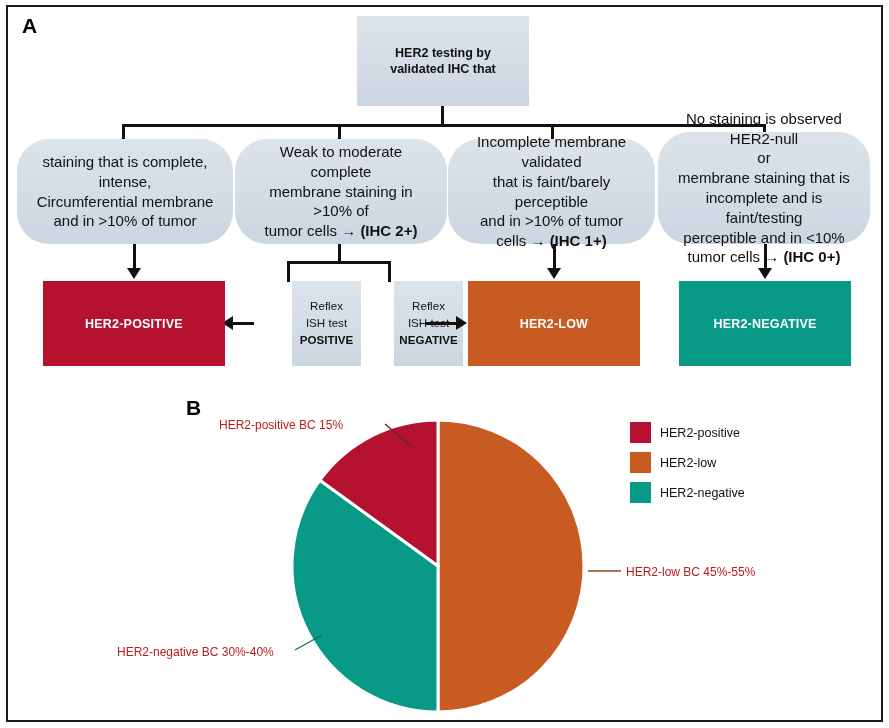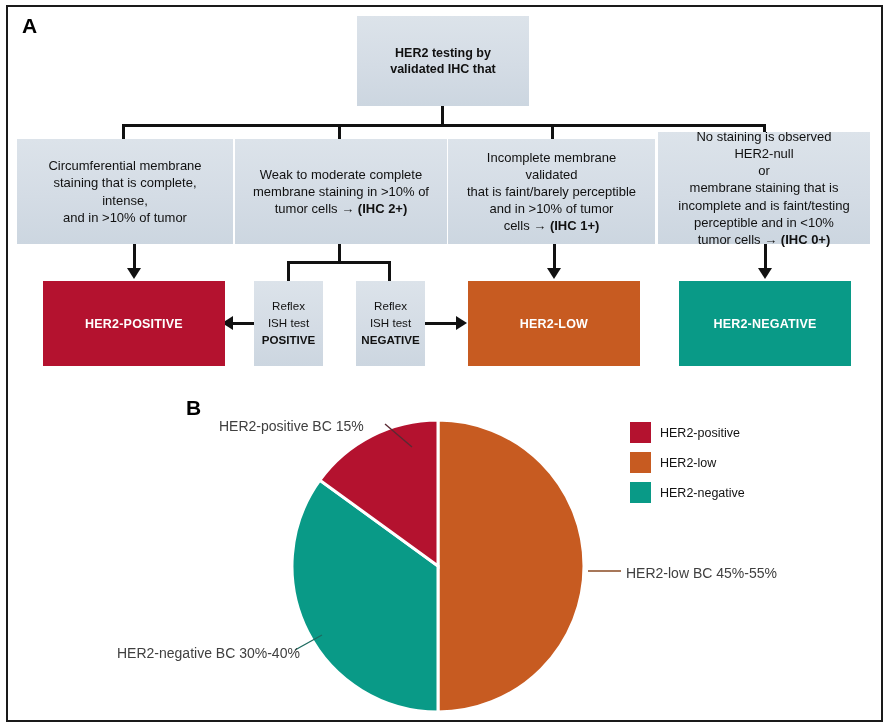--- a/index.html
+++ b/index.html
@@ -47,35 +47,37 @@
   }
   .node .t { display: block; }
   .node b { font-weight: bold; }
 
   #node-root {
     left: 357px; top: 16px; width: 172px; height: 90px;
     font-size: 12.5px; font-weight: bold;
   }
 
   .node-row2 {
-    font-size: 13px;
+    font-size: 15px;
     font-weight: normal;
     top: 139px;
     height: 105px;
+    border-radius: 32px;
   }
   #node-ihc3 { left: 17px;  width: 216px; }
   #node-ihc2 { left: 235px; width: 212px; }
   #node-ihc1 { left: 448px; width: 207px; }
   #node-ihc0 { left: 658px; width: 212px; top: 132px; height: 112px; }
 
   .node-reflex {
     font-size: 11.6px;
     top: 281px; height: 85px;
     width: 69px;
     line-height: 1.45;
+    margin-left: 38px;
   }
   #node-reflex-pos { left: 254px; }
   #node-reflex-neg { left: 356px; }
 
   .result {
     position: absolute;
     display: flex;
     align-items: center;
     justify-content: center;
     color: #ffffff;
@@ -123,22 +125,22 @@
     width: 296px; height: 296px;
   }
   #pie {
     position: absolute;
     left: 0; top: 0;
     width: 296px; height: 296px;
   }
 
   .callout {
     position: absolute;
-    font-size: 14px;
-    color: #404040;
+    font-size: 12px;
+    color: #b91c1c;
     white-space: nowrap;
   }
   #callout-positive { left: 219px; top: 418px; }
   #callout-low      { left: 626px; top: 565px; }
   #callout-negative { left: 117px; top: 645px; }
 
   .leader { position: absolute; }
 
   #legend {
     position: absolute;
@@ -181,22 +183,22 @@
 
   <div class="ln hl" style="left:122px; top:124px; width:644px;"></div>
 
   <div class="ln vl" style="left:122px; top:124px; height:16px;"></div>
   <div class="ln vl" style="left:338px; top:124px; height:16px;"></div>
   <div class="ln vl" style="left:551px; top:124px; height:16px;"></div>
   <div class="ln vl" style="left:763px; top:124px; height:9px;"></div>
 
   <div class="node node-row2" id="node-ihc3">
     <span>
+      <span class="t">staining that is complete, intense,</span>
       <span class="t">Circumferential membrane</span>
-      <span class="t">staining that is complete, intense,</span>
       <span class="t">and in &gt;10% of tumor</span>
     </span>
   </div>
 
   <div class="node node-row2" id="node-ihc2">
     <span>
       <span class="t">Weak to moderate complete</span>
       <span class="t">membrane staining in &gt;10% of</span>
       <span class="t"><span>tumor cells → </span><b>(IHC 2+)</b></span>
     </span>

